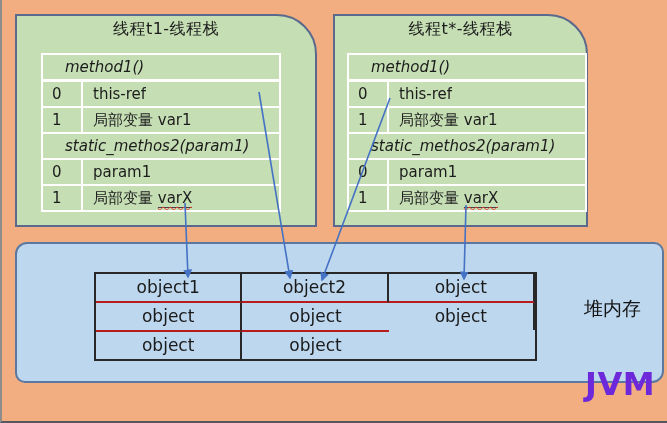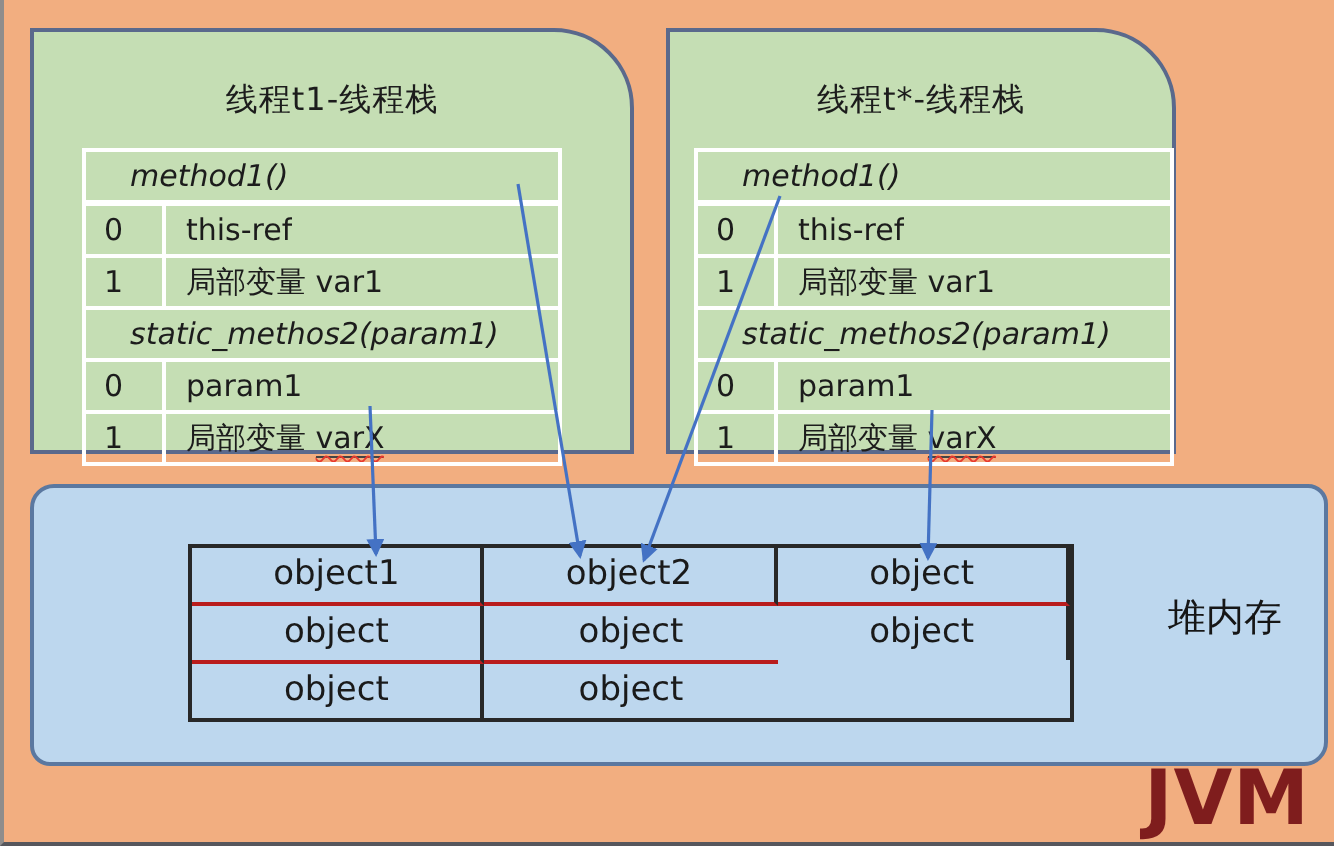--- a/index.html
+++ b/index.html
@@ -11,21 +11,21 @@
   
   .thread-box {
     position:absolute; top:14px; height:213px; box-sizing:border-box;
     background:var(--thread-box,#c5deb4);
     border:2px solid var(--thread-box-border,#5a698c);
     border-radius:0 40px 0 0;
   }
   .thread-box.left  { left:13px;  width:302px; }
   .thread-box.right { left:331px; width:255px; }
   .thread-title {
-    text-align:center; padding-top:24px; font-size:16px; color:#1c1c1c;
+    text-align:center; padding-top:3px; font-size:16px; color:#1c1c1c;
     letter-spacing:0.5px;
   }
   .stack-table {
     width:240px; margin-top:13px; box-sizing:border-box;
     border:2px solid #fff; font-size:15px; color:#1c1c1c;
   }
   .thread-box.left  .stack-table { margin-left:24px; }
   .thread-box.right .stack-table { margin-left:12px; }
   .srow { display:flex; height:24px; line-height:24px; border-bottom:2px solid #fff; }
   .srow.first { border-bottom-width:3px; }
@@ -52,22 +52,22 @@
     border:2px solid #282828; background:transparent;
   }
   .heap-cell {
     height:27px; line-height:27px; text-align:center; font-size:17px; color:#1a1a1a;
     border-right:2px solid #282828; border-bottom:2px solid #b91c1c;
   }
   .heap-cell.last-col { border-right:none; }
   .heap-cell.last-row { border-bottom:none; }
   
   .jvm-label {
-    position:absolute; right:12px; bottom:0;
-    font-size:38px; font-weight:bold; color:#7f1d1d; letter-spacing:0.5px;
+    position:absolute; right:12px; bottom:18px;
+    font-size:32px; font-weight:bold; color:#6d28d9; letter-spacing:0.5px;
   }
   
   .arrows { position:absolute; left:0; top:0; width:667px; height:423px; pointer-events:none; }
   .arrows line { stroke:var(--arrow,#4472c4); stroke-width:1.6; }
 </style>
 </head>
 <body>
 
 <div class="canvas">
 

